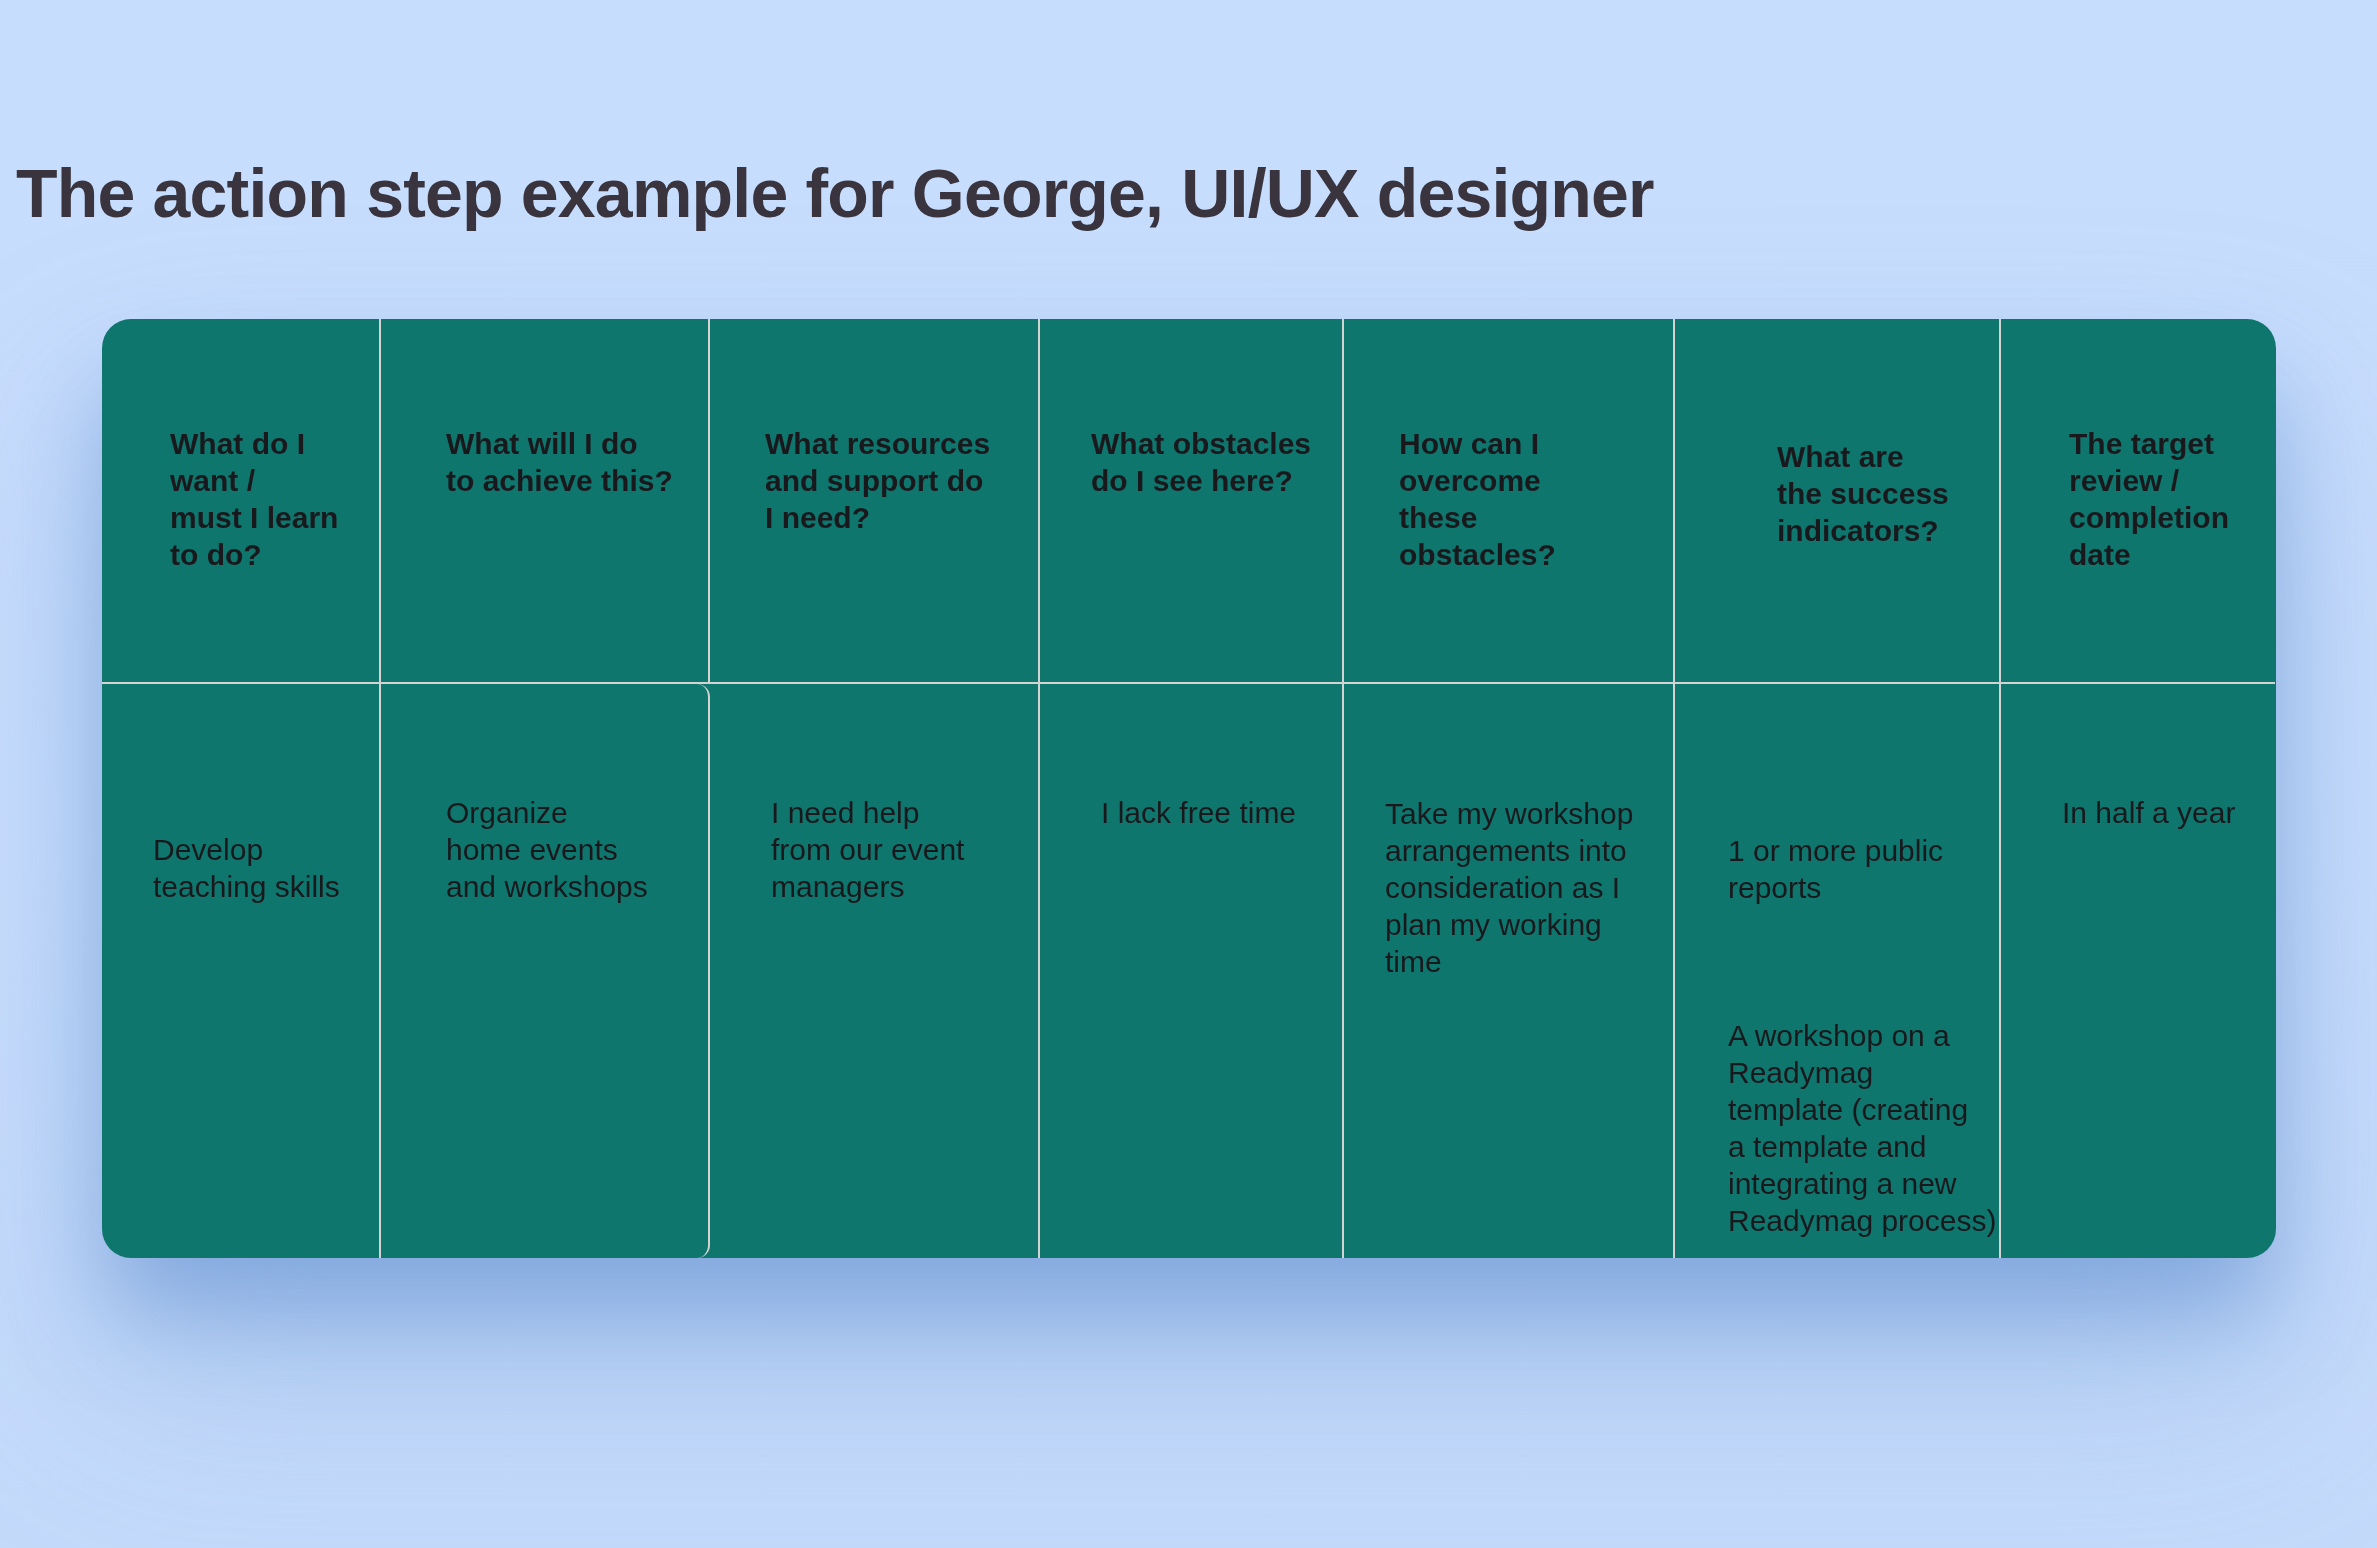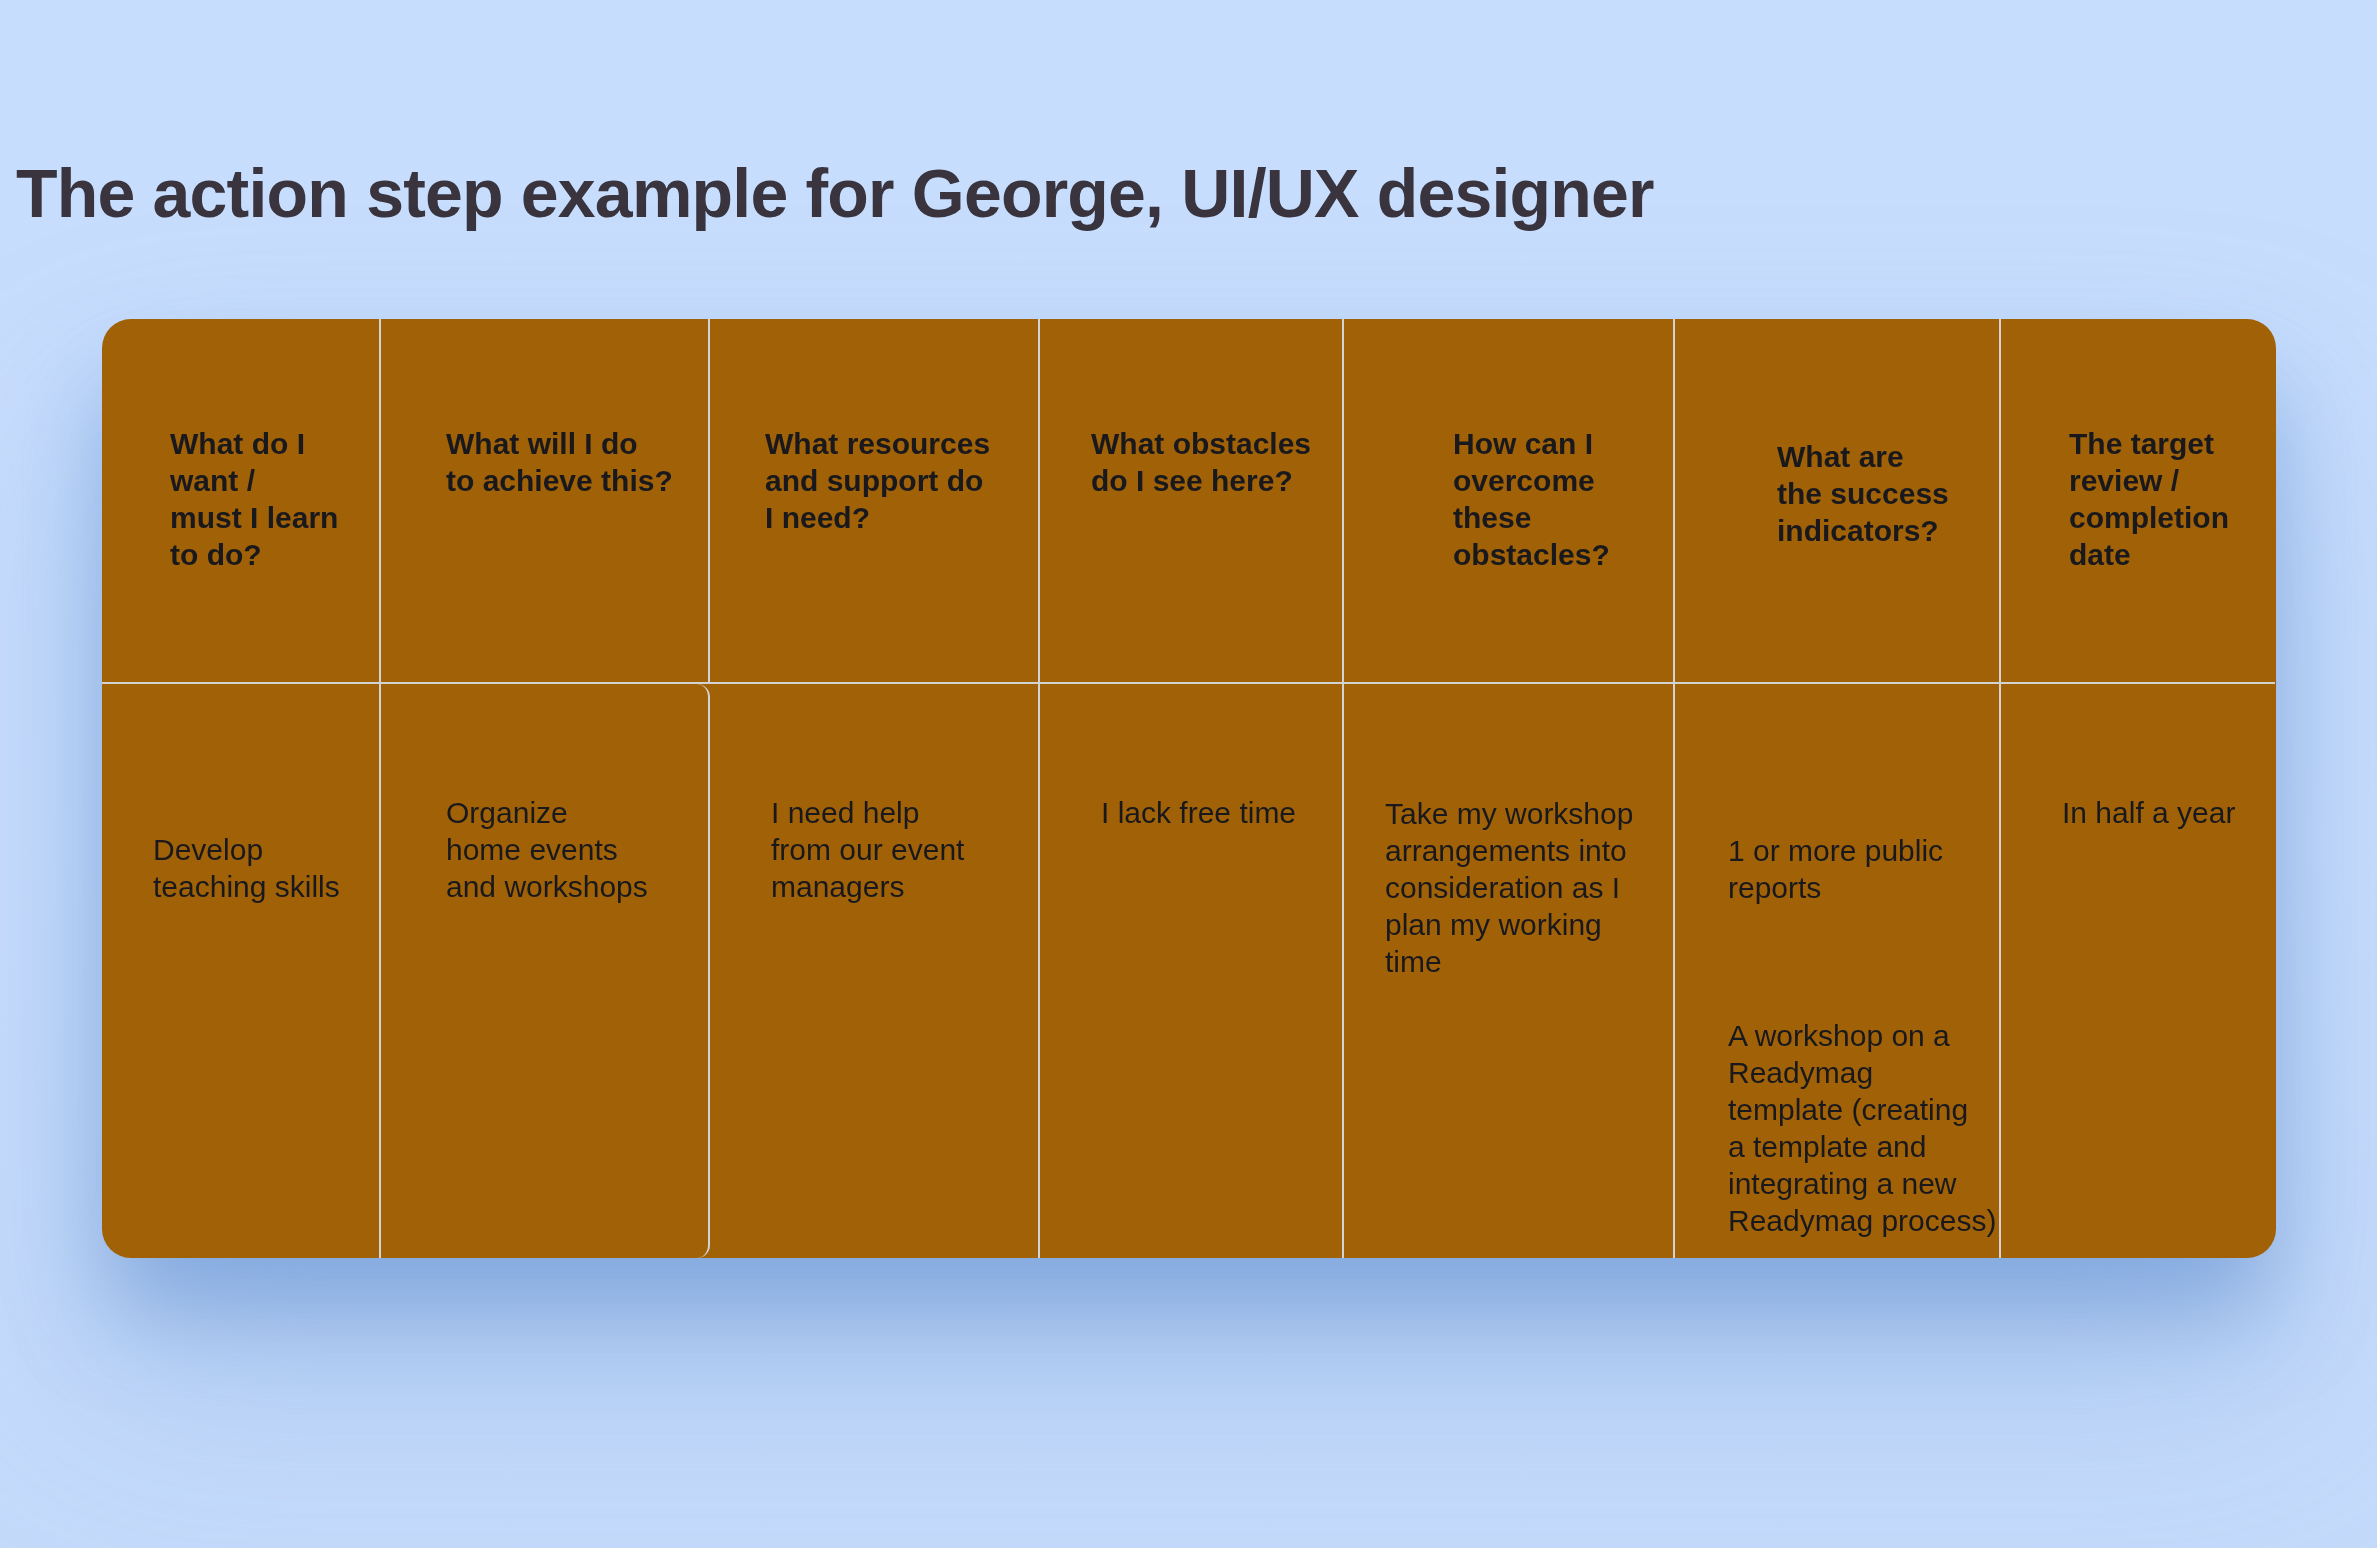--- a/index.html
+++ b/index.html
@@ -26,21 +26,21 @@
     color: #39343e;
     white-space: nowrap;
   }
 
   .card {
     position: absolute;
     left: 102px;
     top: 319px;
     width: 2174px;
     height: 939px;
-    background: #a16207;
+    background: #0f766e;
     border-radius: 29px;
     overflow: hidden;
     box-shadow:
       0 59px 93px -8.5px rgba(96, 142, 205, 0.55),
       0 110px 195px 8.5px rgba(120, 160, 215, 0.35);
     display: grid;
     grid-template-columns: 279px 329px 330px 304px 331px 326px 274px;
     grid-template-rows: 365px 574px;
   }
 
@@ -54,21 +54,21 @@
   }
   .hc { font-weight: 700; border-bottom: 2.5px solid #d3d3d3; }
   .bc { font-weight: 400; }
   .vr { border-right: 2.5px solid #d3d3d3; }
 
   
   .ph1 { padding: 106px 0 0 68px; }
   .ph2 { padding: 106px 0 0 65px; }
   .ph3 { padding: 106px 12px 0 55px; }
   .ph4 { padding: 106px 0 0 51px; }
-  .ph5 { padding: 106px 0 0 109px; }
+  .ph5 { padding: 106px 0 0 55px; }
   .ph6 { padding: 119px 0 0 102px; }
   .ph7 { padding: 106px 0 0 68px; }
 
   .pb1 { padding: 147px 0 0 51px; }
   .pb2 { padding: 110px 0 0 65px; border-radius: 13px; }
   .pb3 { padding: 110px 0 0 61px; }
   .pb4 { padding: 110px 0 0 61px; }
   .pb5 { padding: 111px 0 0 41px; }
   .pb6 { padding: 74px 0 0 53px; }
   .pb7 { padding: 110px 16px 0 61px; }

